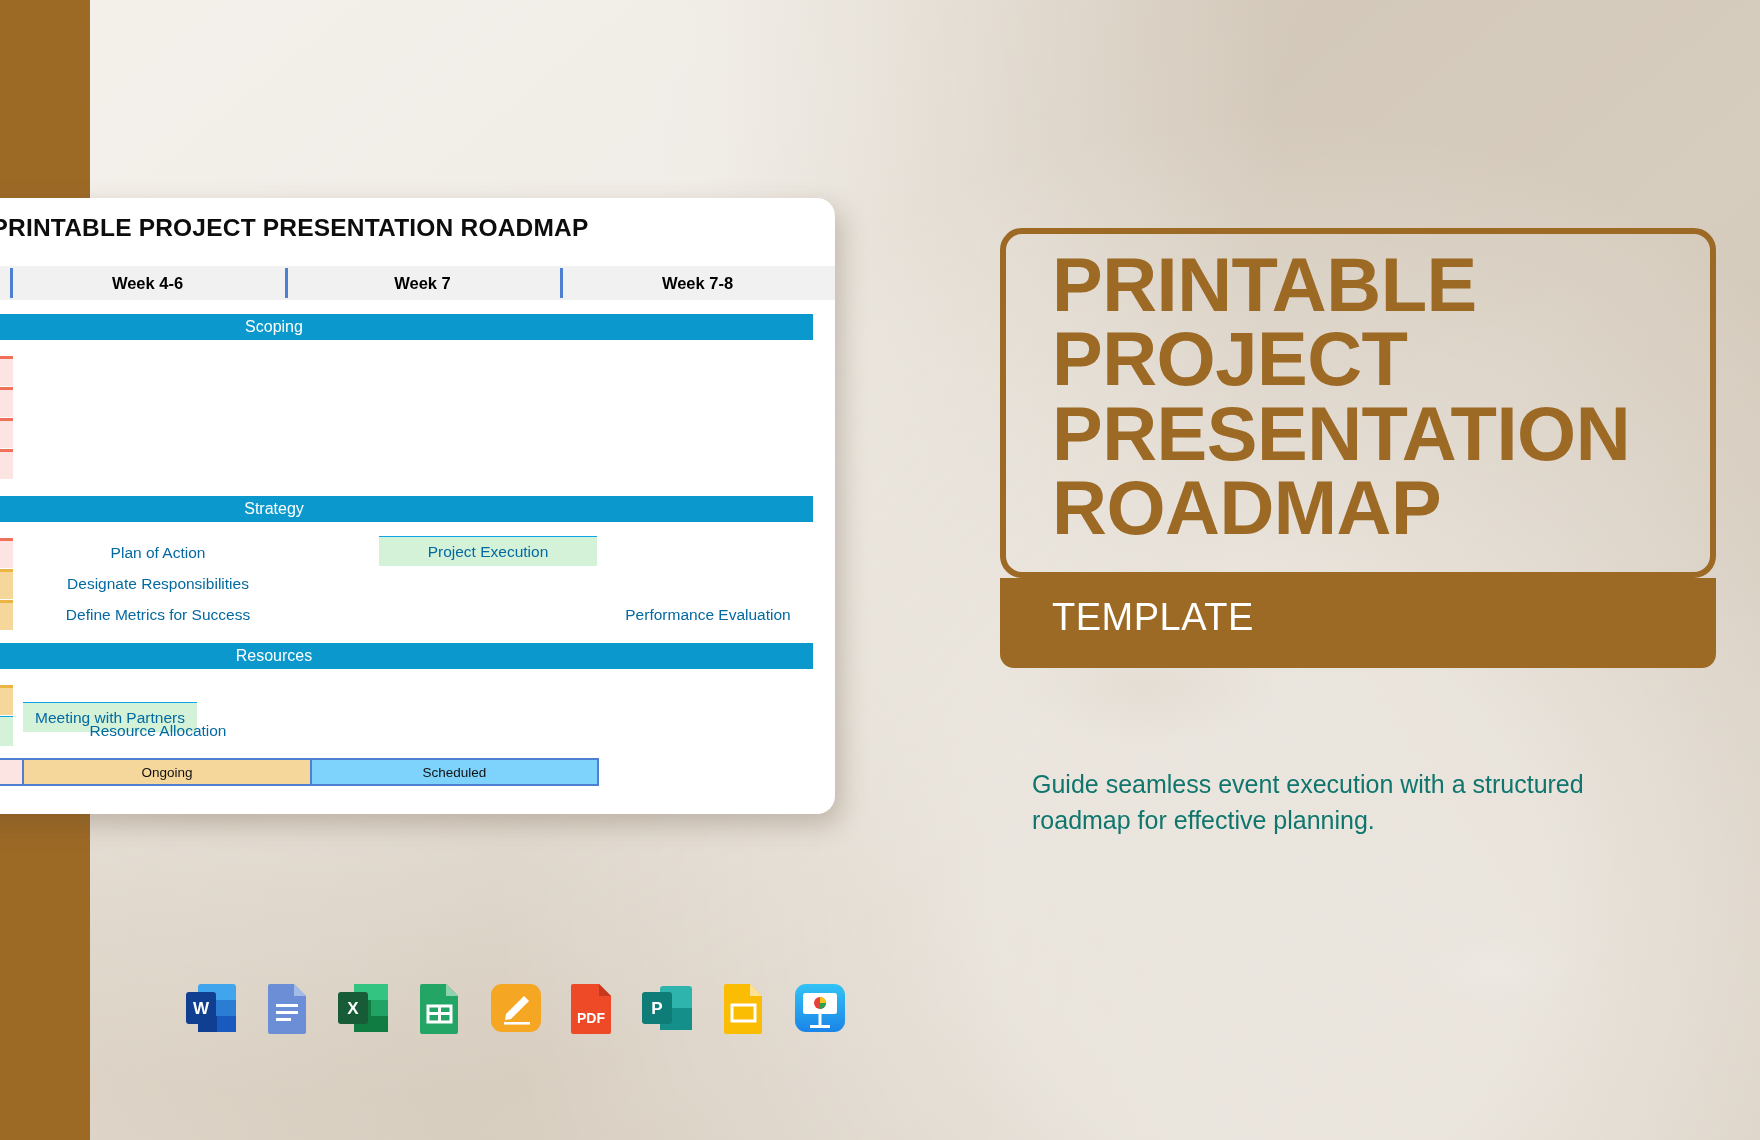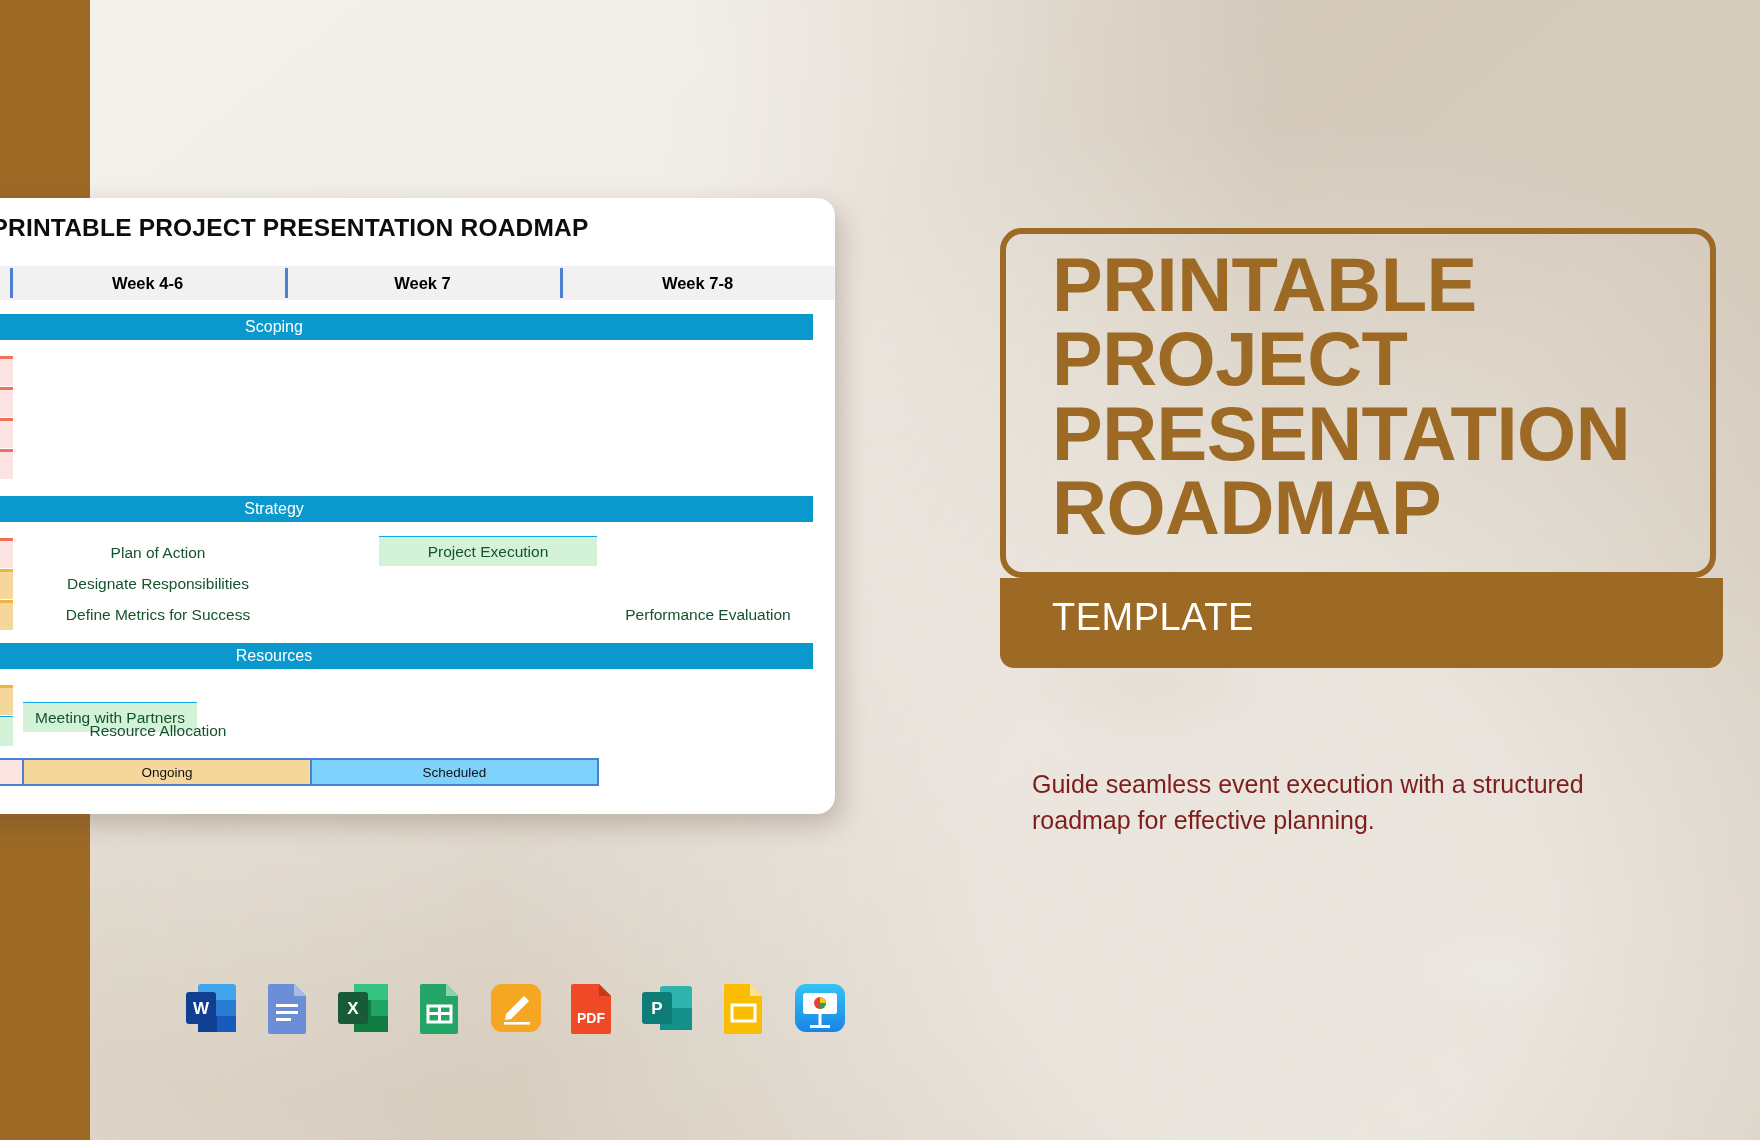--- a/index.html
+++ b/index.html
@@ -64,21 +64,21 @@
     position:absolute;left:-10px;width:1078px;height:26px;background:#0b99cd;
     color:#fff;font-size:16px;text-align:center;line-height:26px;
   }
   #phase-scoping{top:116px;}
   #phase-strategy{top:298px;}
   #phase-resources{top:445px;}
 
   
   .chip{
     position:absolute;height:30px;line-height:30px;
-    text-align:center;font-size:15.5px;color:#14532d;
+    text-align:center;font-size:15.5px;color:#0369a1;
     box-sizing:border-box;white-space:nowrap;overflow:hidden;
   }
   .chip.completed{background:#fbe4e2;border-top:3px solid #f0705c;}
   .chip.ongoing  {background:#f6d79b;border-top:3px solid #eab543;}
   .chip.scheduled{background:#d4f2d8;border-top:1px solid #0ea5e9;}
   .chip.plain    {background:transparent;border:0;}
 
   
   #legend{
     position:absolute;left:-10px;top:560px;width:864px;height:28px;
@@ -101,28 +101,28 @@
     position:absolute;left:0;top:0;width:716px;height:350px;
     border:6px solid #9d6a26;border-radius:22px;box-sizing:border-box;
   }
   #hero-title{
     position:absolute;left:52px;top:20px;width:630px;
     font-size:76px;line-height:.98;font-weight:bold;color:#9d6a26;
     letter-spacing:-.5px;
   }
   #hero-band{
     position:absolute;left:0;top:350px;width:716px;height:90px;
-    background:#9d6a26;border-radius:0 0 14px 14px;padding-left:7px;
+    background:#9d6a26;border-radius:0 0 14px 14px;
   }
   #hero-band span{
     position:absolute;left:52px;top:18px;color:#fff;font-size:38px;letter-spacing:.5px;
   }
   #hero-desc{
     position:absolute;left:1032px;top:766px;width:590px;
-    font-size:25px;line-height:1.45;color:#7f1d1d;
+    font-size:25px;line-height:1.45;color:#0f766e;
   }
 
   
   #icons{
     position:absolute;left:184px;top:980px;display:flex;gap:20px;align-items:flex-start;
   }
   .app-ico{width:56px;height:56px;position:relative;}
 </style>
 </head>
 <body>

